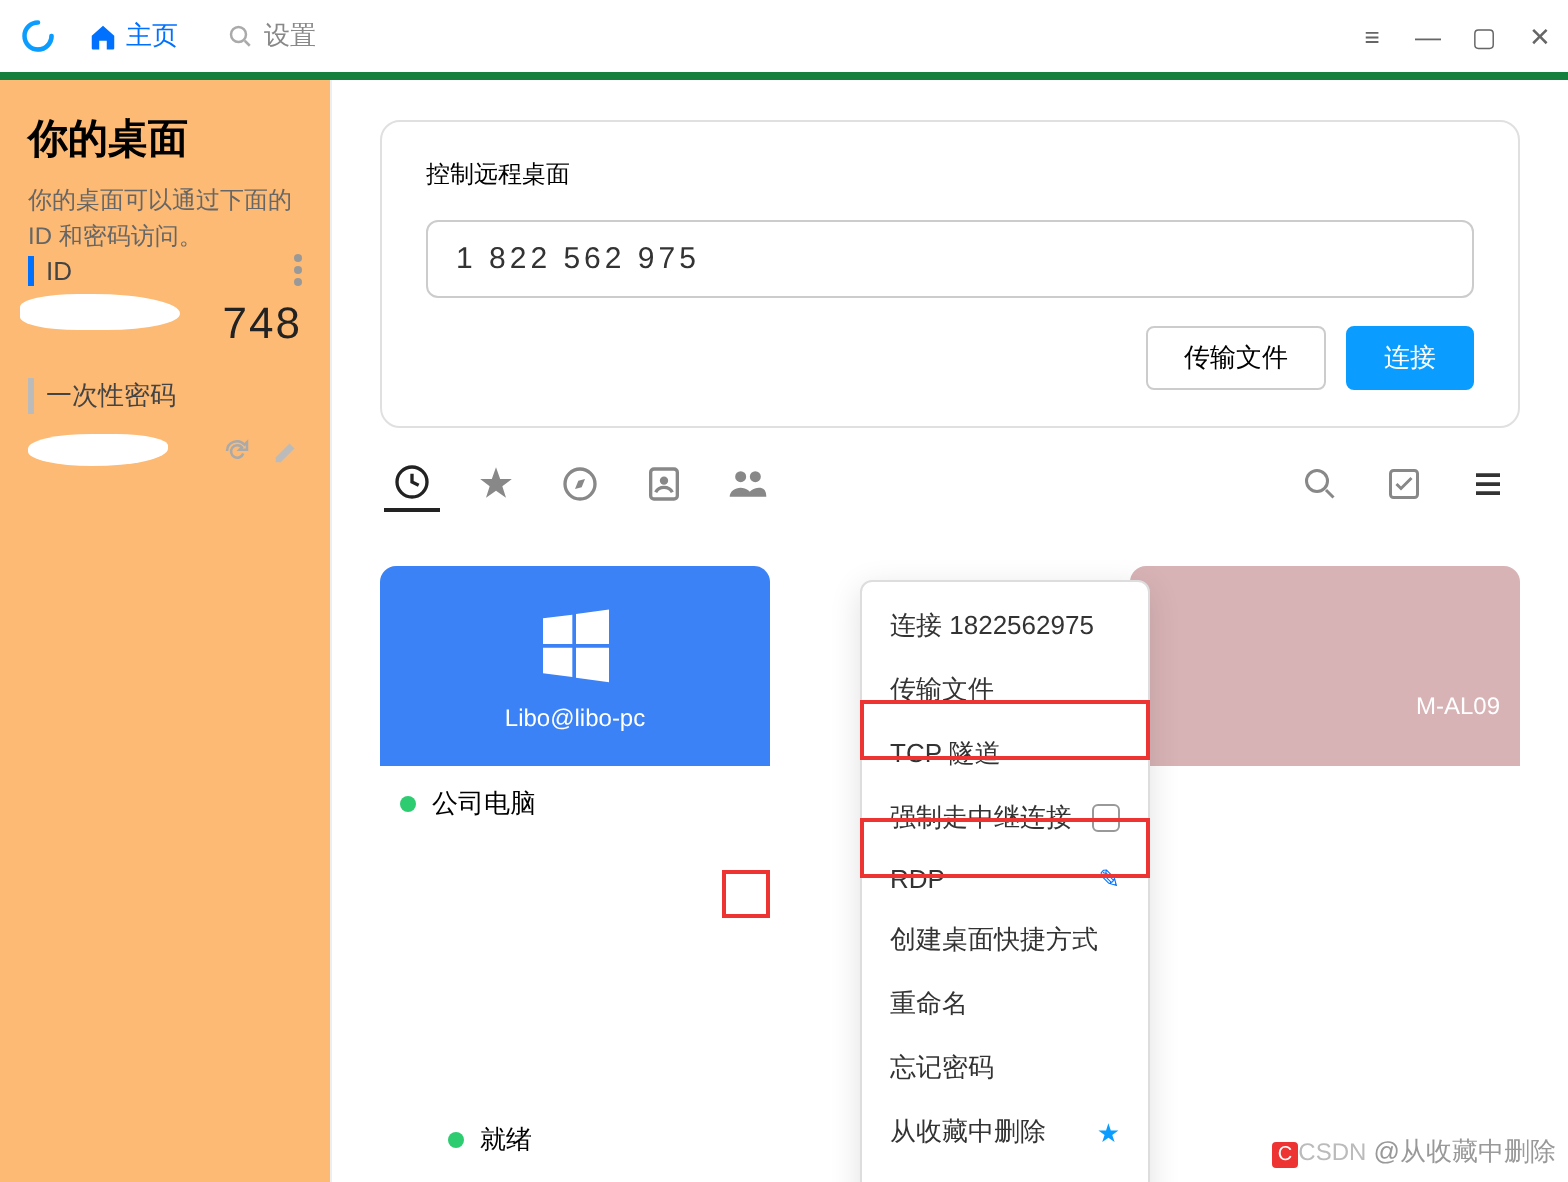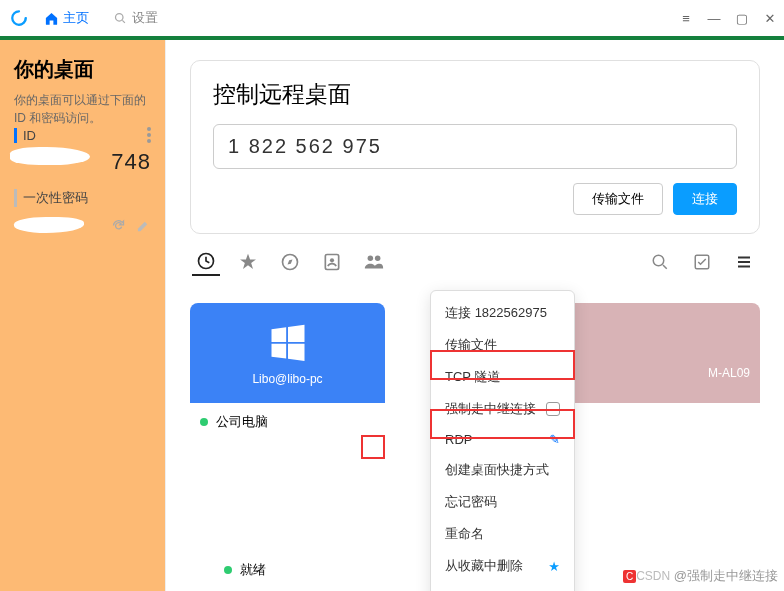--- a/index.html
+++ b/index.html
@@ -17,22 +17,22 @@
 .sidebar .lbl-row { display: flex; align-items: center; justify-content: space-between; font-size: 13px; color: #444; margin-bottom: 6px; }
 .sidebar .lbl-row .bar { border-left: 3px solid #0071ff; padding-left: 6px; }
 .sidebar .val { font-size: 22px; letter-spacing: 1px; color: #222; margin-bottom: 14px; position: relative; }
 .sidebar .val .scribble { position: absolute; left: -4px; top: -2px; width: 80px; height: 18px; background: #fff; border-radius: 40% 60% 50% 40%; }
 .sidebar .val .partial { position: absolute; right: 0; top: 0; }
 .sidebar .pw-row { display: flex; align-items: center; justify-content: space-between; }
 .sidebar .dots { width: 4px; height: 16px; display: flex; flex-direction: column; justify-content: space-between; cursor: pointer; }
 .sidebar .dots span { width: 4px; height: 4px; background: #999; border-radius: 50%; }
 .content { flex: 1; padding: 20px 24px; position: relative; }
 .panel { border: 1px solid #e0e0e0; border-radius: 10px; padding: 18px 22px; }
-.panel h3 { font-size: 23px; font-weight: 500; margin-bottom: 14px; }
-.panel .id-input { width: 100%; border: 1px solid #ccc; border-radius: 6px; padding: 10px 14px; font-size: 20px; letter-spacing: 2px; color: #333; margin-bottom: 14px; }
+.panel h3 { font-size: 12px; font-weight: 500; margin-bottom: 14px; }
+.panel .id-input { width: 100%; border: 1px solid #ccc; border-radius: 6px; padding: 10px 14px; font-size: 15px; letter-spacing: 2px; color: #333; margin-bottom: 14px; }
 .panel .btns { display: flex; justify-content: flex-end; gap: 10px; }
 .panel .btn { padding: 6px 18px; border-radius: 4px; font-size: 13px; cursor: pointer; border: 1px solid #ccc; background: #fff; }
 .panel .btn.primary { background: #0a9dff; border-color: #0a9dff; color: #fff; }
 .iconbar { display: flex; align-items: center; padding: 14px 2px 10px; border-bottom: 1px solid transparent; }
 .iconbar .navicon { width: 28px; height: 28px; margin-right: 14px; color: #777; cursor: pointer; display: flex; align-items: center; justify-content: center; }
 .iconbar .navicon.active { color: #222; }
 .iconbar .navicon.active.underline { border-bottom: 2px solid #222; }
 .iconbar .spacer { flex: 1; }
 .cards { display: flex; gap: 30px; margin-top: 16px; position: relative; }
 .card { width: 195px; height: 130px; border-radius: 8px; overflow: visible; position: relative; }
@@ -224,37 +224,37 @@
       <span class="check"></span>
     </div>
   <div class="item">
       <span>RDP</span>
       <span class="edit">✎</span>
     </div>
   <div class="item">
       <span>创建桌面快捷方式</span>
     </div>
   <div class="item">
+      <span>重命名</span>
+    </div>
+  <div class="item">
       <span>忘记密码</span>
-    </div>
-  <div class="item">
-      <span>重命名</span>
     </div>
   <div class="item">
       <span>从收藏中删除</span>
       <span class="star">★</span>
     </div>
   <div class="item danger">
       <span>删除</span>
     </div>
 </div>
 
 <div class="red-box" style="left:430px; top:350px; width:145px; height:30px"></div>
 <div class="red-box" style="left:430px; top:409px; width:145px; height:30px"></div>
 
 <div class="statusbar">
   <span class="dot"></span>
   <span>就绪</span>
 </div>
 
 <div class="watermark">
-  <span style="background:#e33;color:#fff;padding:1px 3px;font-size:10px;border-radius:2px">C</span><span class="cs">CSDN</span> <span>@强制走中继连接</span>
+  <span style="background:#e33;color:#fff;padding:1px 3px;font-size:10px;border-radius:2px">C</span><span class="cs">CSDN</span> <span>@从收藏中删除</span>
 </div>
 
 </body></html>

